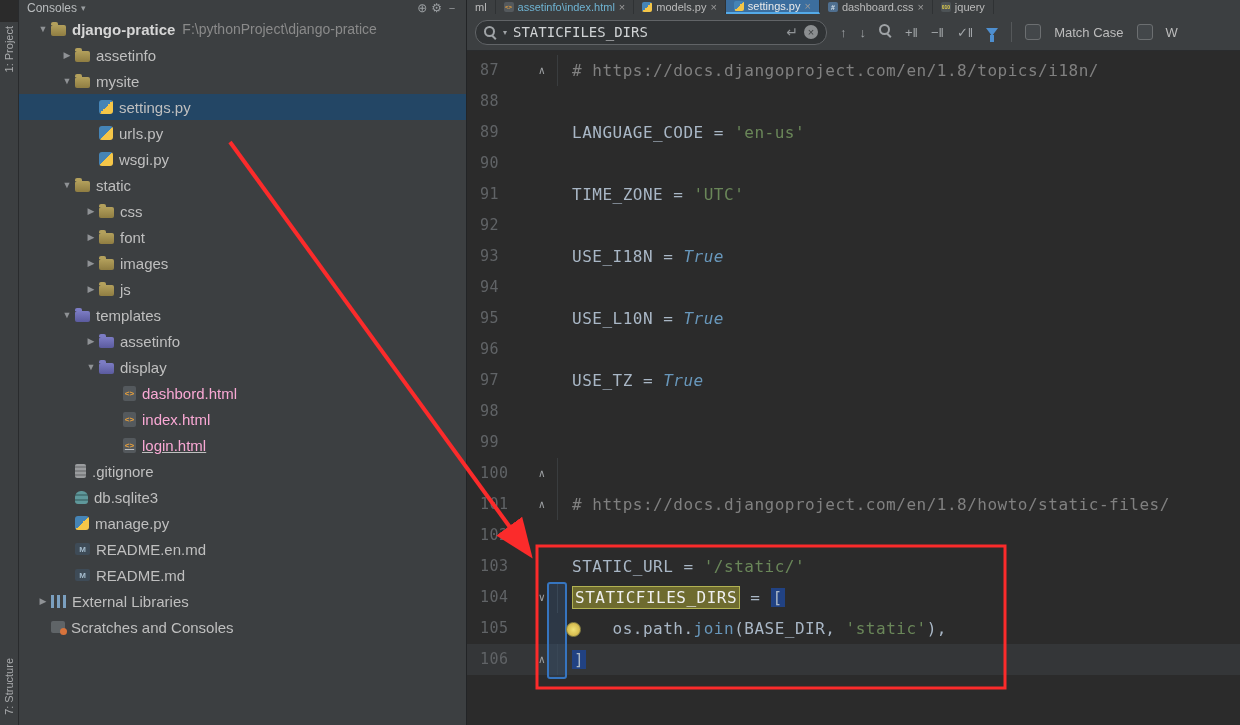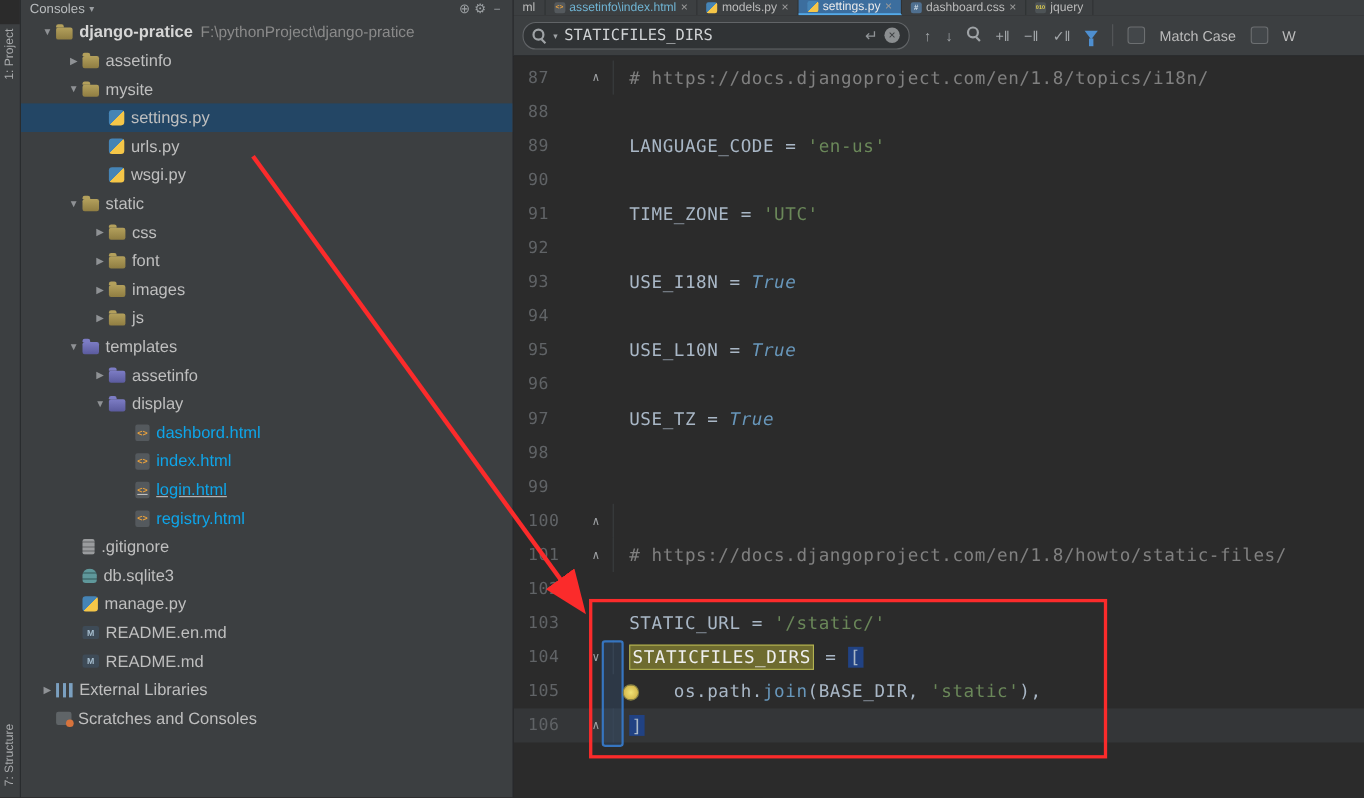--- a/index.html
+++ b/index.html
@@ -19,21 +19,21 @@
   .p-header{height:16px;display:flex;align-items:center;padding:0 8px;color:#b9bcbe;font-size:12px;gap:4px;overflow:hidden;}
   .p-header .spacer{flex:1;}
   .h-icon{color:#9a9ea1;font-size:12px;line-height:12px;}
   .caret{font-size:9px;color:#9a9ea1;}
   .tree{font-size:15px;color:#bfbfbf;}
   .tree-row{height:26px;display:flex;align-items:center;white-space:nowrap;}
   .tree-row.selected{background:#234665;}
   .arrow{width:16px;flex:none;font-size:9px;color:#8f9295;text-align:center;}
   .t-icon{width:16px;height:16px;margin-right:6px;flex:none;position:relative;display:flex;align-items:center;justify-content:center;}
   .t-label.bold{font-weight:bold;color:#d6d6d6;}
-  .t-label.green{color:#0ea5e9;}
+  .t-label.green{color:#f9a8d4;}
   .t-path{color:#8a8a8a;margin-left:7px;font-size:14px;}
 
   .t-icon.folder,.t-icon.folder-templates{width:15px;height:11px;margin-top:2px;border-radius:2px;}
   .t-icon.folder{background:linear-gradient(#b3a05c,#8f7d42);}
   .t-icon.folder::before,.t-icon.folder-templates::before{content:"";position:absolute;top:-3px;left:0;width:7px;height:3px;border-radius:2px 2px 0 0;}
   .t-icon.folder::before{background:#b3a05c;}
   .t-icon.folder-templates{background:linear-gradient(#7c7cc4,#5b5b9e);}
   .t-icon.folder-templates::before{background:#7c7cc4;}
   .t-icon.python{width:14px;height:14px;border-radius:3px;background:linear-gradient(135deg,#4584b6 50%,#f5c648 50%);}
   .t-icon.html{width:13px;height:15px;border-radius:2px;background:#54595d;color:#eda33c;font-size:8px;font-weight:bold;}
@@ -201,25 +201,20 @@
         </div>
         <div class="tree-row" style="padding-left: 88px;">
           <span class="arrow"></span>
           <span class="t-icon html"></span>
           <span class="t-label green">index.html</span>
         </div>
         <div class="tree-row" style="padding-left: 88px; text-decoration: underline;">
           <span class="arrow"></span>
           <span class="t-icon html"></span>
           <span class="t-label green">login.html</span>
-        </div>
-        <div class="tree-row" style="padding-left: 88px;">
-          <span class="arrow"></span>
-          <span class="t-icon html"></span>
-          <span class="t-label green">registry.html</span>
         </div>
         <div class="tree-row" style="padding-left: 40px;">
           <span class="arrow"></span>
           <span class="t-icon text"></span>
           <span class="t-label">.gitignore</span>
         </div>
         <div class="tree-row" style="padding-left: 40px;">
           <span class="arrow"></span>
           <span class="t-icon database"></span>
           <span class="t-label">db.sqlite3</span>

